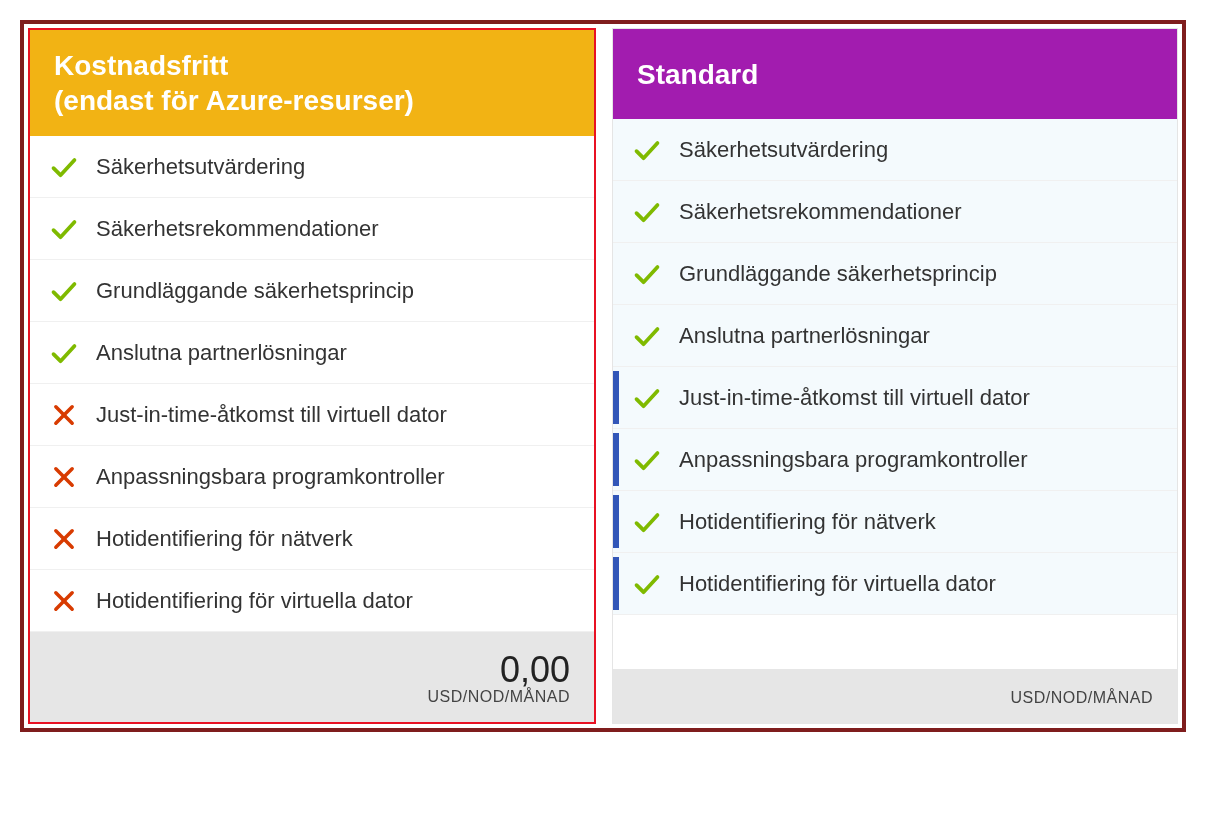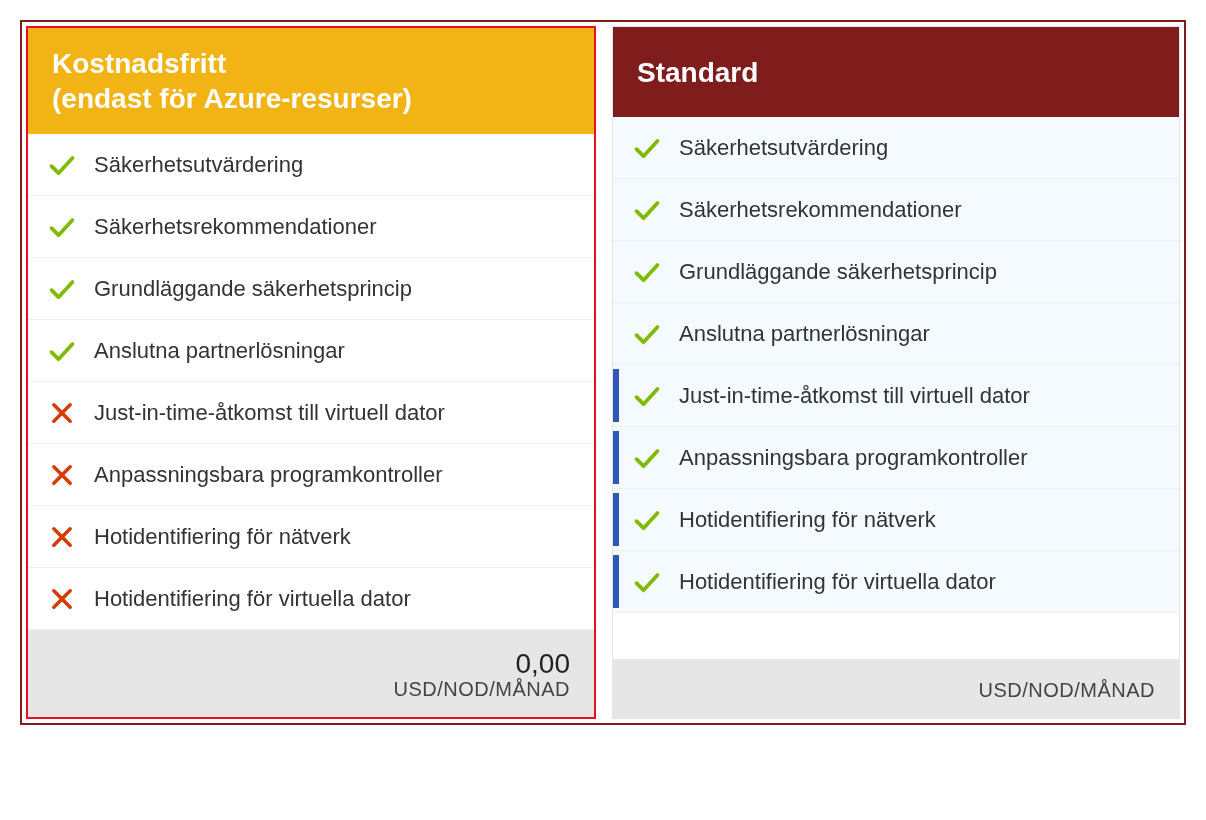--- a/index.html
+++ b/index.html
@@ -9,21 +9,21 @@
     }
     body {
       font-family: "Segoe UI", Arial, sans-serif;
       background: #ffffff;
       padding: 20px;
       width: 1206px;
     }
     .pricing-container {
       display: flex;
       gap: 16px;
-      border: 2px solid #7f1d1d;
+      border: 4px solid #7f1d1d;
       padding: 4px;
     }
     .pricing-card {
       flex: 1;
       display: flex;
       flex-direction: column;
       background: #ffffff;
     }
     .pricing-card.selected {
       border: 2px solid #e81123;
@@ -38,21 +38,21 @@
       font-weight: 600;
       line-height: 1.25;
       min-height: 90px;
       display: flex;
       align-items: center;
     }
     .card-header.free {
       background: #f2b314;
     }
     .card-header.standard-hdr {
-      background: #7f1d1d;
+      background: #a21caf;
     }
     .features-list {
       display: flex;
       flex-direction: column;
     }
     .feature-row {
       display: flex;
       align-items: center;
       padding: 16px 20px;
       border-bottom: 1px solid #f0f0f0;
@@ -85,27 +85,27 @@
       font-size: 22px;
       color: #333333;
     }
     .price-footer {
       background: #e6e6e6;
       padding: 20px 24px 16px;
       text-align: right;
       margin-top: auto;
     }
     .price-amount {
-      font-size: 28px;
+      font-size: 36px;
       font-weight: 400;
       color: #222222;
       line-height: 1;
     }
     .price-unit {
-      font-size: 20px;
+      font-size: 16px;
       color: #444444;
       letter-spacing: 0.5px;
     }
   </style>
 </head>
 <body>
 
 <div class="pricing-container">
 
   <div class="pricing-card selected">

